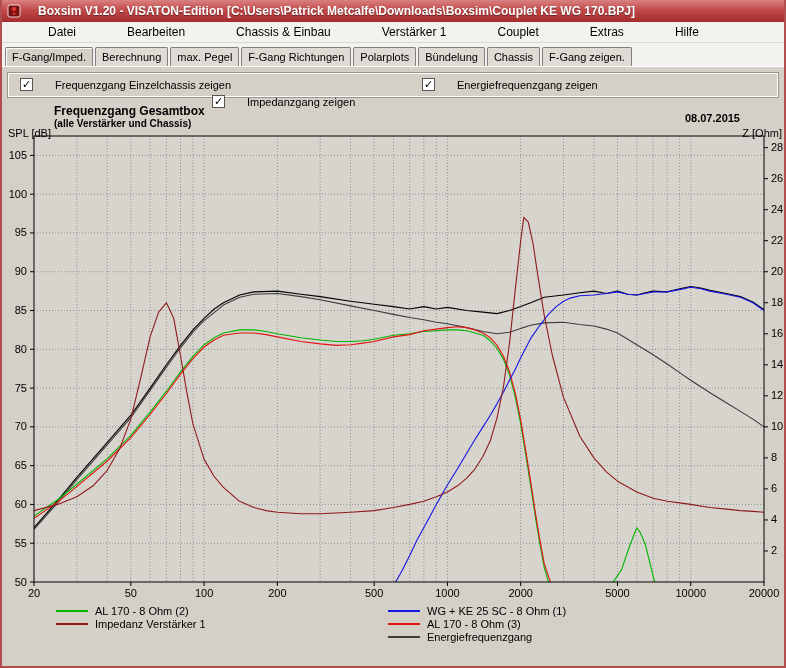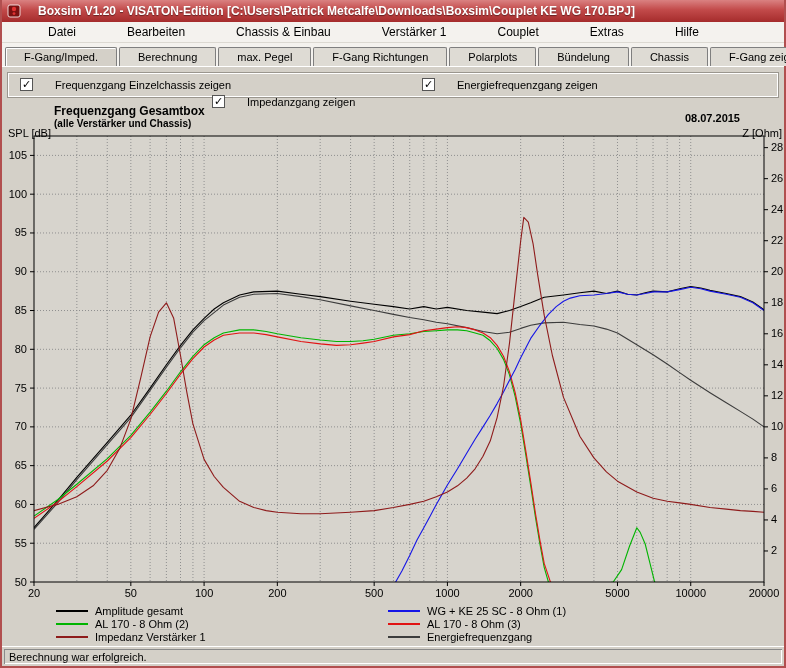--- a/index.html
+++ b/index.html
@@ -41,21 +41,21 @@
   }
   .menu-item { padding: 2px 8px; cursor: default; margin-left: 35px; }
   .tabbar {
     flex: 0 0 23px; height: 23px;
     background: #f4f2ee;
     display: flex; align-items: flex-end;
     padding: 2px 0 0 3px;
   }
   .tab {
     font-size: 11px;
-    padding: 3px 18px;
+    padding: 3px 6px;
     border: 1px solid #7f7f7f;
     border-bottom: none;
     background: #dedbd4;
     margin-right: 2px;
     border-radius: 2px 2px 0 0;
     white-space: nowrap;
     cursor: default;
   }
   .tab.active {
     background: #d4d0c8;
@@ -302,24 +302,20 @@
           <line x1="688.7493677217645" y1="450" x2="688.7493677217645" y2="454" stroke="#000"></line>
           <text x="688.7493677217645" y="465" text-anchor="middle" font-size="11" font-family="Liberation Sans, DejaVu Sans, sans-serif" fill="#000">10000</text>
           <line x1="762" y1="450" x2="762" y2="454" stroke="#000"></line>
           <text x="762" y="465" text-anchor="middle" font-size="11" font-family="Liberation Sans, DejaVu Sans, sans-serif" fill="#000">20000</text>
         </svg>
     </div>
 
     <div class="legend">
       <div class="legend-col first">
         <div class="legend-item">
-          <span class="swatch" style="background: rgb(0, 0, 0);"></span>
-          <span>Amplitude gesamt</span>
-        </div>
-        <div class="legend-item">
           <span class="swatch" style="background: rgb(0, 180, 0);"></span>
           <span>AL 170 - 8 Ohm (2)</span>
         </div>
         <div class="legend-item">
           <span class="swatch" style="background: rgb(142, 27, 27);"></span>
           <span>Impedanz Verstärker 1</span>
         </div>
       </div>
       <div class="legend-col">
         <div class="legend-item">
@@ -332,19 +328,14 @@
         </div>
         <div class="legend-item">
           <span class="swatch" style="background: rgb(60, 60, 60);"></span>
           <span>Energiefrequenzgang</span>
         </div>
       </div>
     </div>
 
   </div>
 
-  <div class="statusbar">
-    <div class="status-inner">
-      <span>Berechnung war erfolgreich.</span>
-    </div>
-  </div>
 
 </div>
 
 </body></html>

